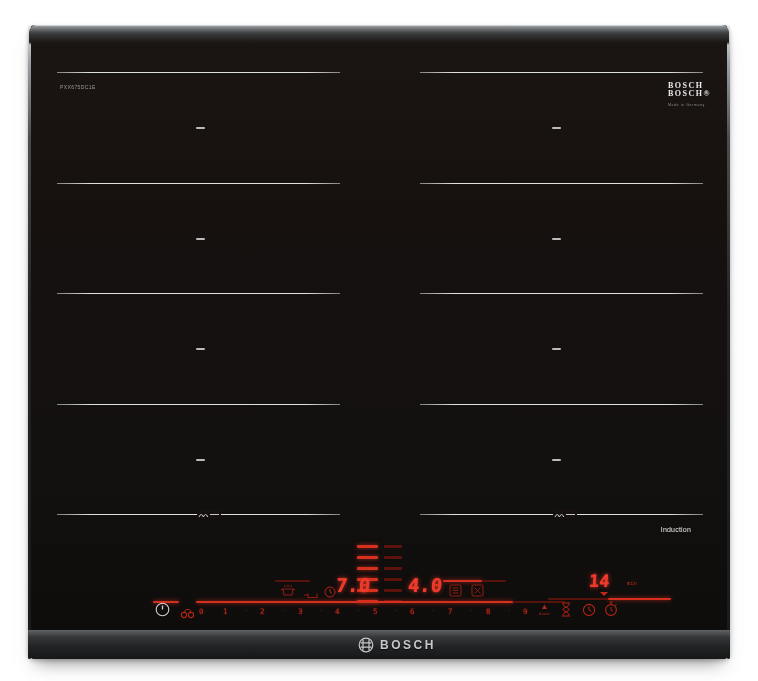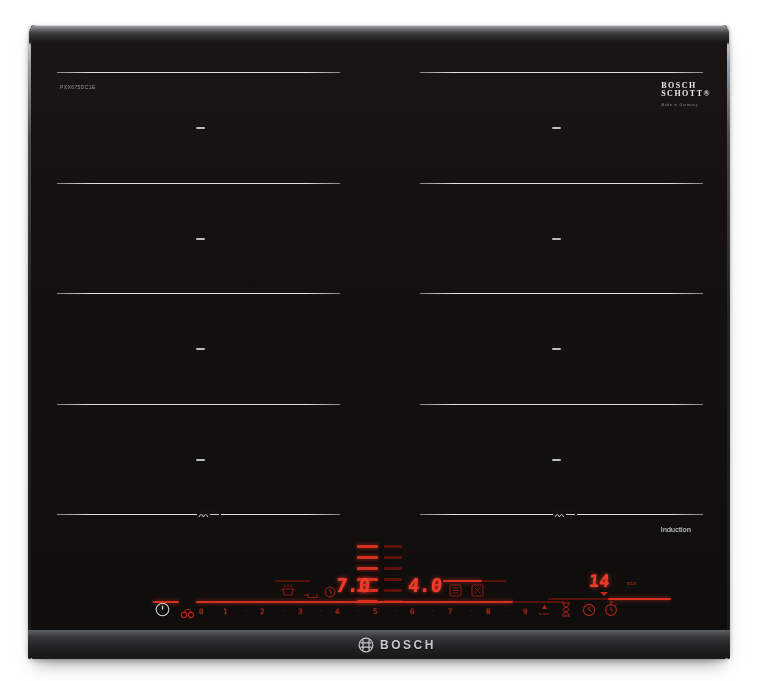--- a/index.html
+++ b/index.html
@@ -54,21 +54,21 @@
 <div class="scene">
   <div class="appliance">
     <div class="edge left"></div>
     <div class="edge right"></div>
 
     <div class="glass">
 
       <div class="model-code">PXX675DC1E</div>
       <div class="glass-brand">
         <div class="l1">BOSCH</div>
-        <div class="l2">SCHOTT®</div>
+        <div class="l2">BOSCH®</div>
         <div class="sub">Made in Germany</div>
       </div>
       <div class="induction-label">Induction</div>
 
       <div class="zone-line" style="left:26px;top:41px;width:283px;"></div>
       <div class="zone-line" style="left:26px;top:152px;width:283px;"></div>
       <div class="zone-line" style="left:26px;top:262px;width:283px;"></div>
       <div class="zone-line" style="left:26px;top:373px;width:283px;"></div>
       <div class="zone-line" style="left:26px;top:483px;width:283px;"></div>
 

